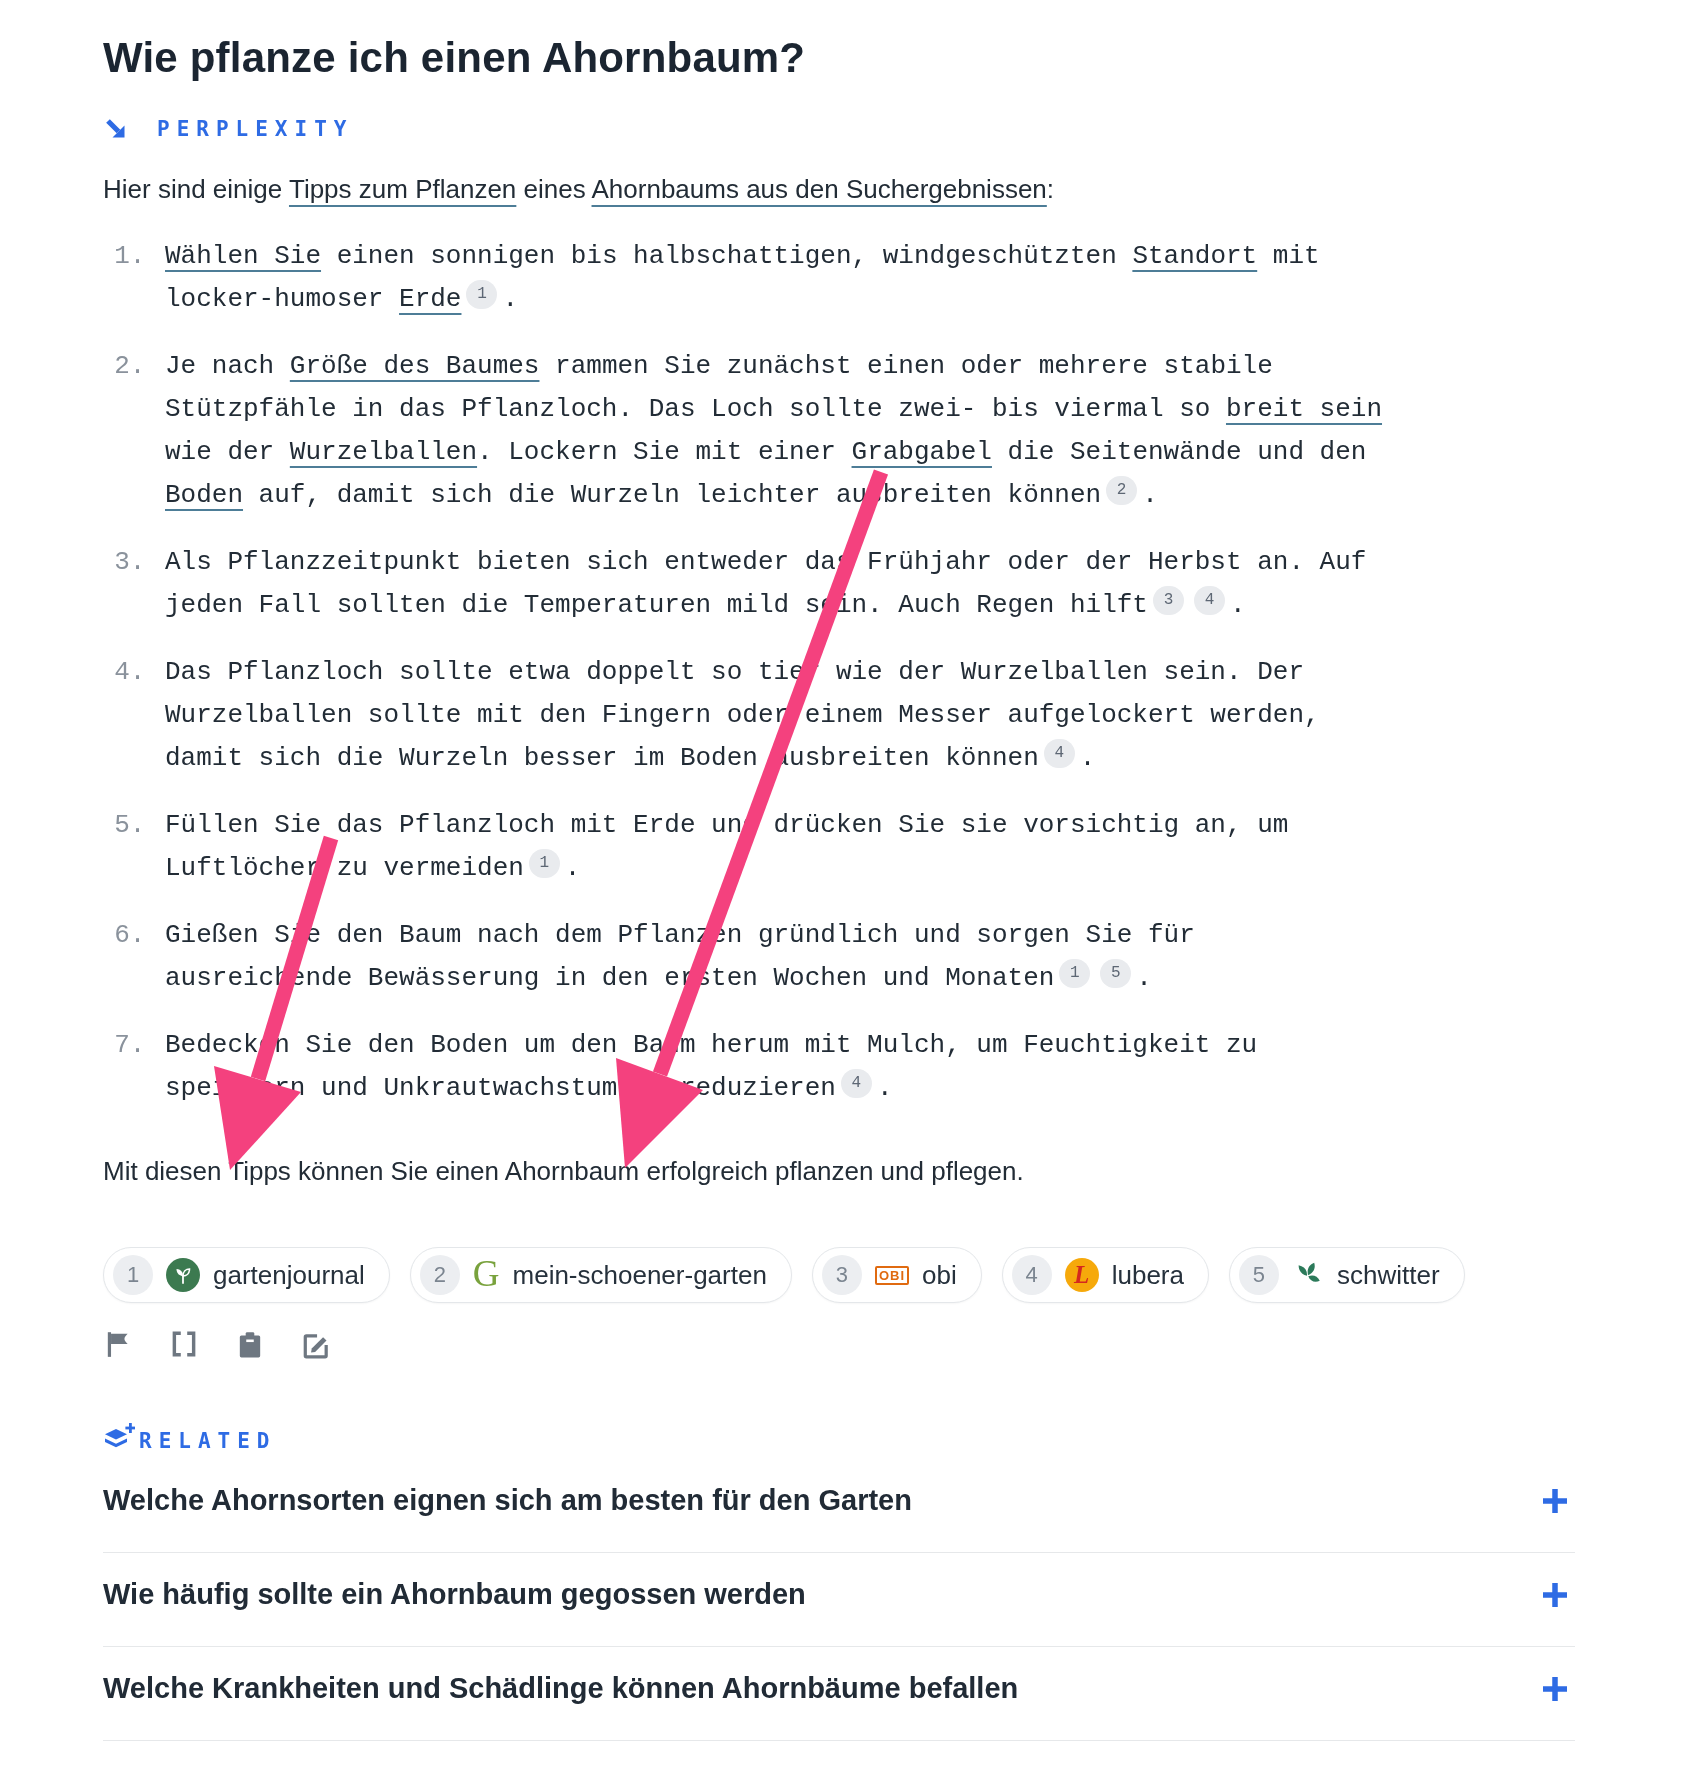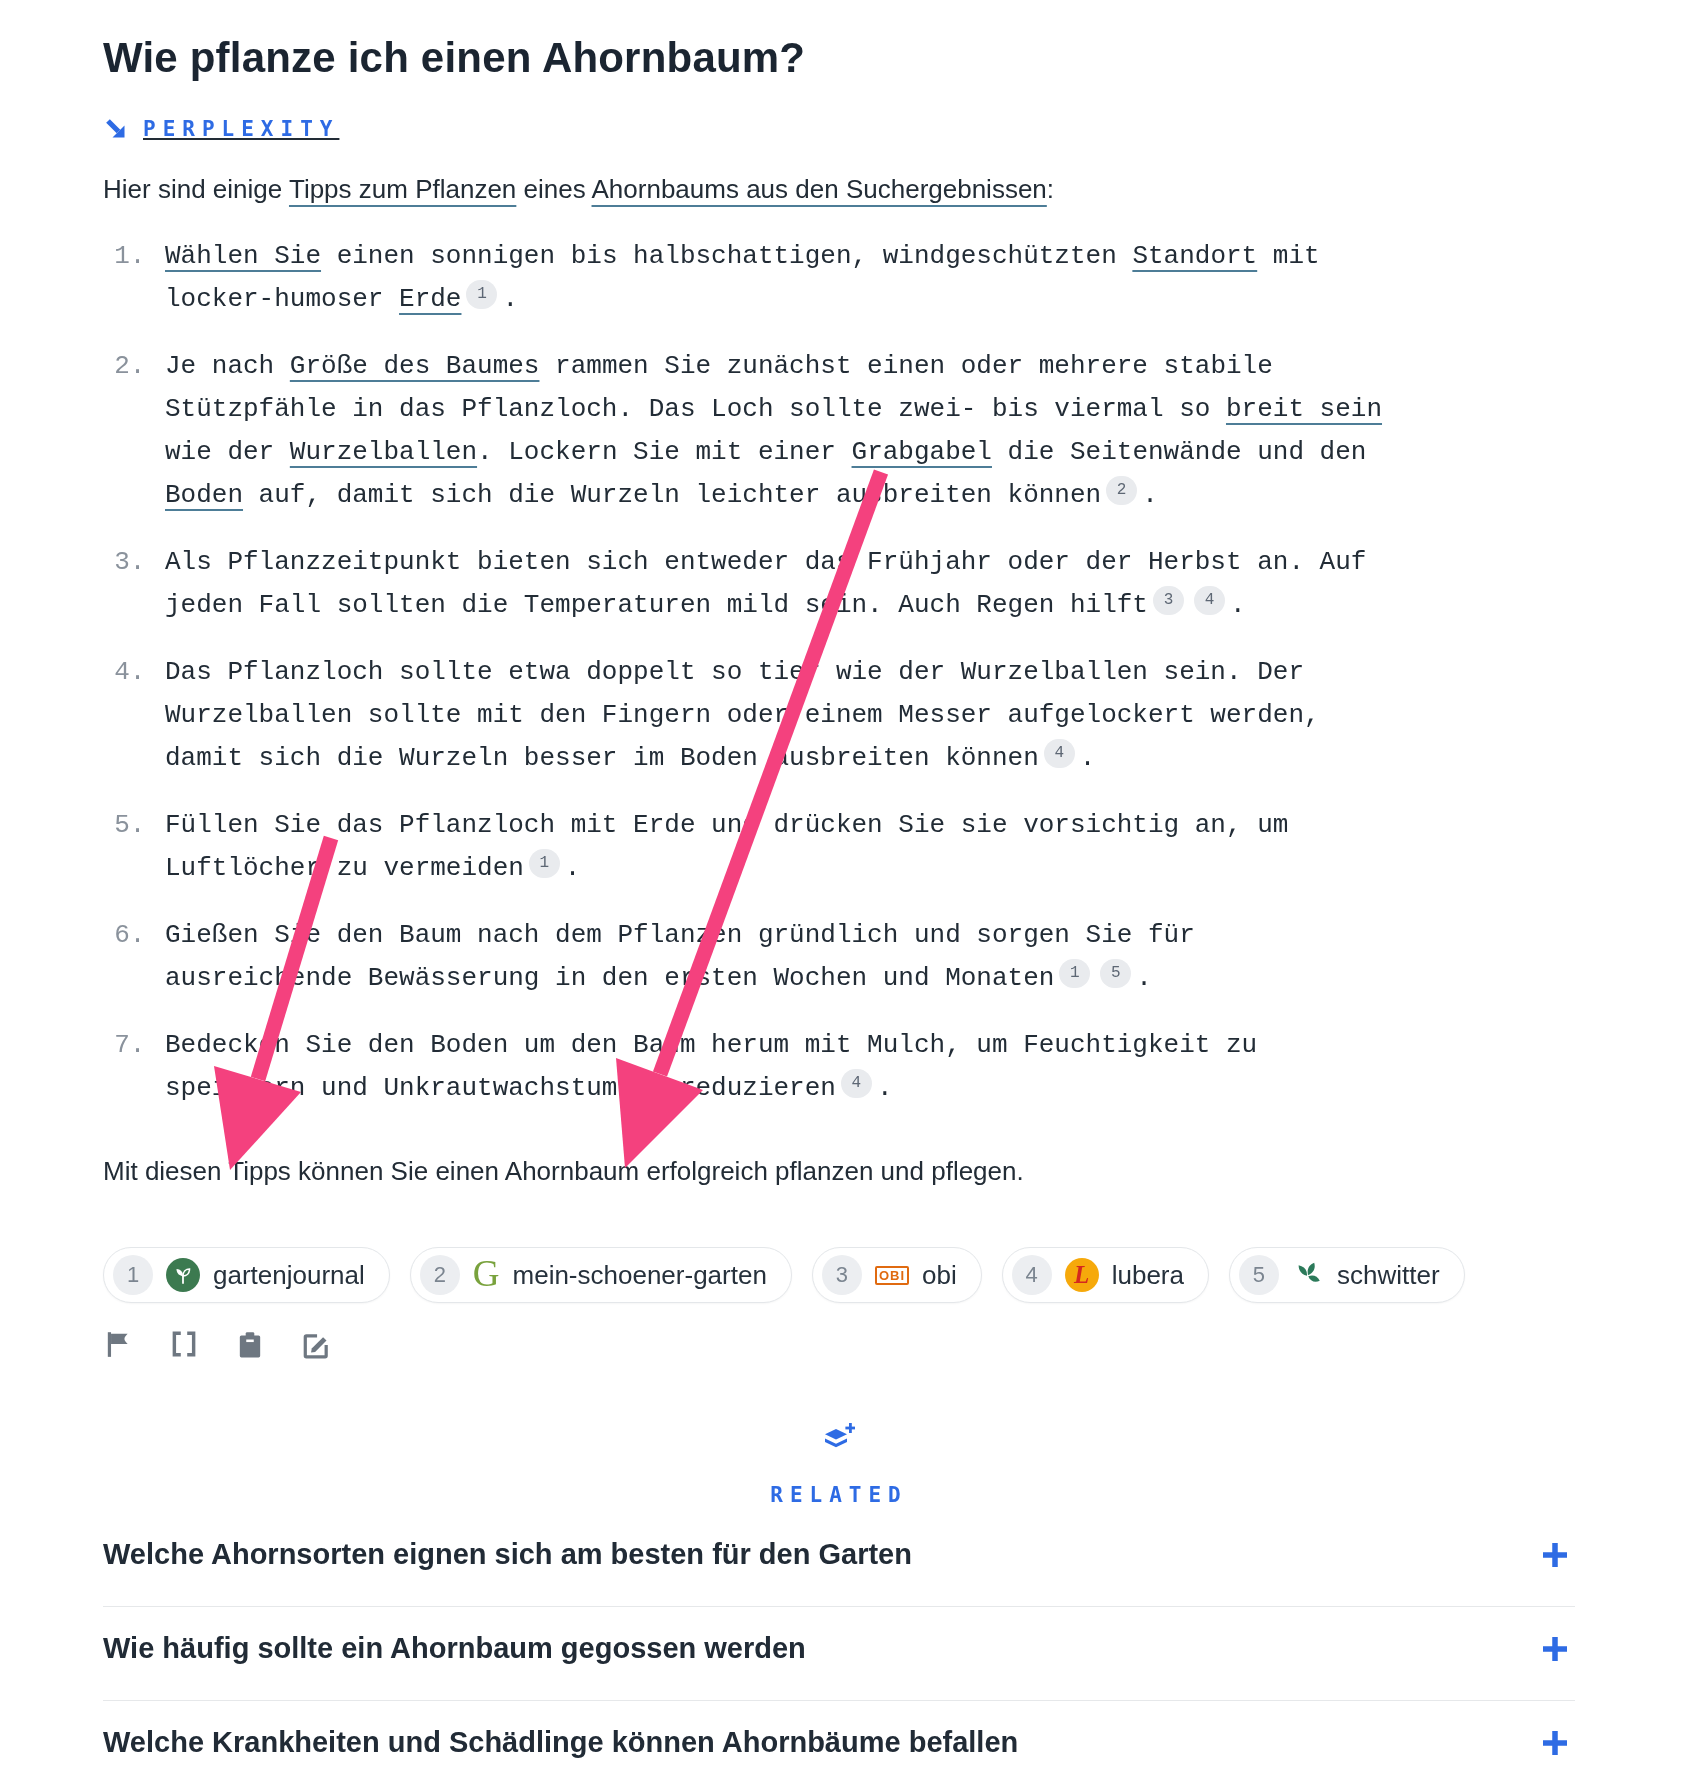--- a/index.html
+++ b/index.html
@@ -17,21 +17,21 @@
     --title:#1b2531;
   }
   *{box-sizing:border-box;}
   html,body{margin:0;padding:0;}
   body{
     width:1682px;height:1792px;position:relative;background:#ffffff;
     font-family:"Liberation Sans",sans-serif;color:var(--text);overflow:hidden;
   }
   .page{padding:34px 107px 0 103px;position:relative;z-index:1;}
   h1{font-size:42px;font-weight:700;color:var(--title);margin:0 0 34px;letter-spacing:.2px;}
-  .sec-label{display:flex;align-items:center;gap:14px;margin:16px 0 26px;text-decoration:underline;}
+  .sec-label{display:flex;align-items:center;gap:28px;margin:16px 0 26px;}
   .sec-label svg{width:26px;height:26px;color:var(--accent-blue);flex:0 0 auto;}
   .sec-label .txt{
     font-family:"DejaVu Sans Mono",monospace;font-weight:700;font-size:21px;
     letter-spacing:7px;color:var(--accent-blue);
   }
   .body-text{font-size:26px;line-height:43px;color:var(--text);}
   .intro{margin:0 0 24px;max-width:1320px;}
   ol.steps{margin:0;padding:0 0 0 58px;max-width:1280px;}
   ol.steps li{margin:0 0 24px;padding-left:4px;font-family:Liberation Mono, monospace;}
   ol.steps li::marker{color:var(--muted);}
@@ -58,21 +58,21 @@
   .chip .label{font-size:26px;color:#26313c;}
   .ico-circle{width:34px;height:34px;border-radius:50%;display:flex;align-items:center;justify-content:center;flex:0 0 auto;}
   .ico-circle svg{width:24px;height:24px;}
   .letter-g{font-family:"Liberation Serif",serif;font-size:37px;color:#79a23d;line-height:1;padding-bottom:4px;}
   .obi-mark{font-size:13px;font-weight:700;color:#e06a10;letter-spacing:1px;border:2px solid #e06a10;border-radius:2px;padding:1px 2px;line-height:1;}
   .lubera-mark{background:#f6a90b;font-family:"Liberation Serif",serif;font-style:italic;font-weight:700;color:#d5281e;font-size:25px;}
   .leaves svg{width:32px;height:32px;}
   .actions{display:flex;gap:36px;margin:26px 0 0;color:var(--icon-gray);align-items:center;}
   .actions .act{width:30px;height:30px;cursor:pointer;color:var(--icon-gray);}
   .actions .act svg{width:100%;height:100%;}
-  .related-header{display:flex;align-items:center;gap:30px;margin:62px 0 6px;flex-direction:column;}
+  .related-header{display:flex;align-items:flex-end;gap:4px;margin:62px 0 6px;}
   .related-header svg{width:32px;height:32px;color:var(--accent-blue);}
   .related-header .txt{
     font-family:"DejaVu Sans Mono",monospace;font-weight:700;font-size:21px;
     letter-spacing:7px;color:var(--accent-blue);
   }
   .related-row{
     display:flex;align-items:center;justify-content:space-between;
     padding:25px 4px 35px 0;border-bottom:1px solid var(--divider);cursor:pointer;
   }
   .related-row:last-child{border-bottom:1px solid var(--divider);}

